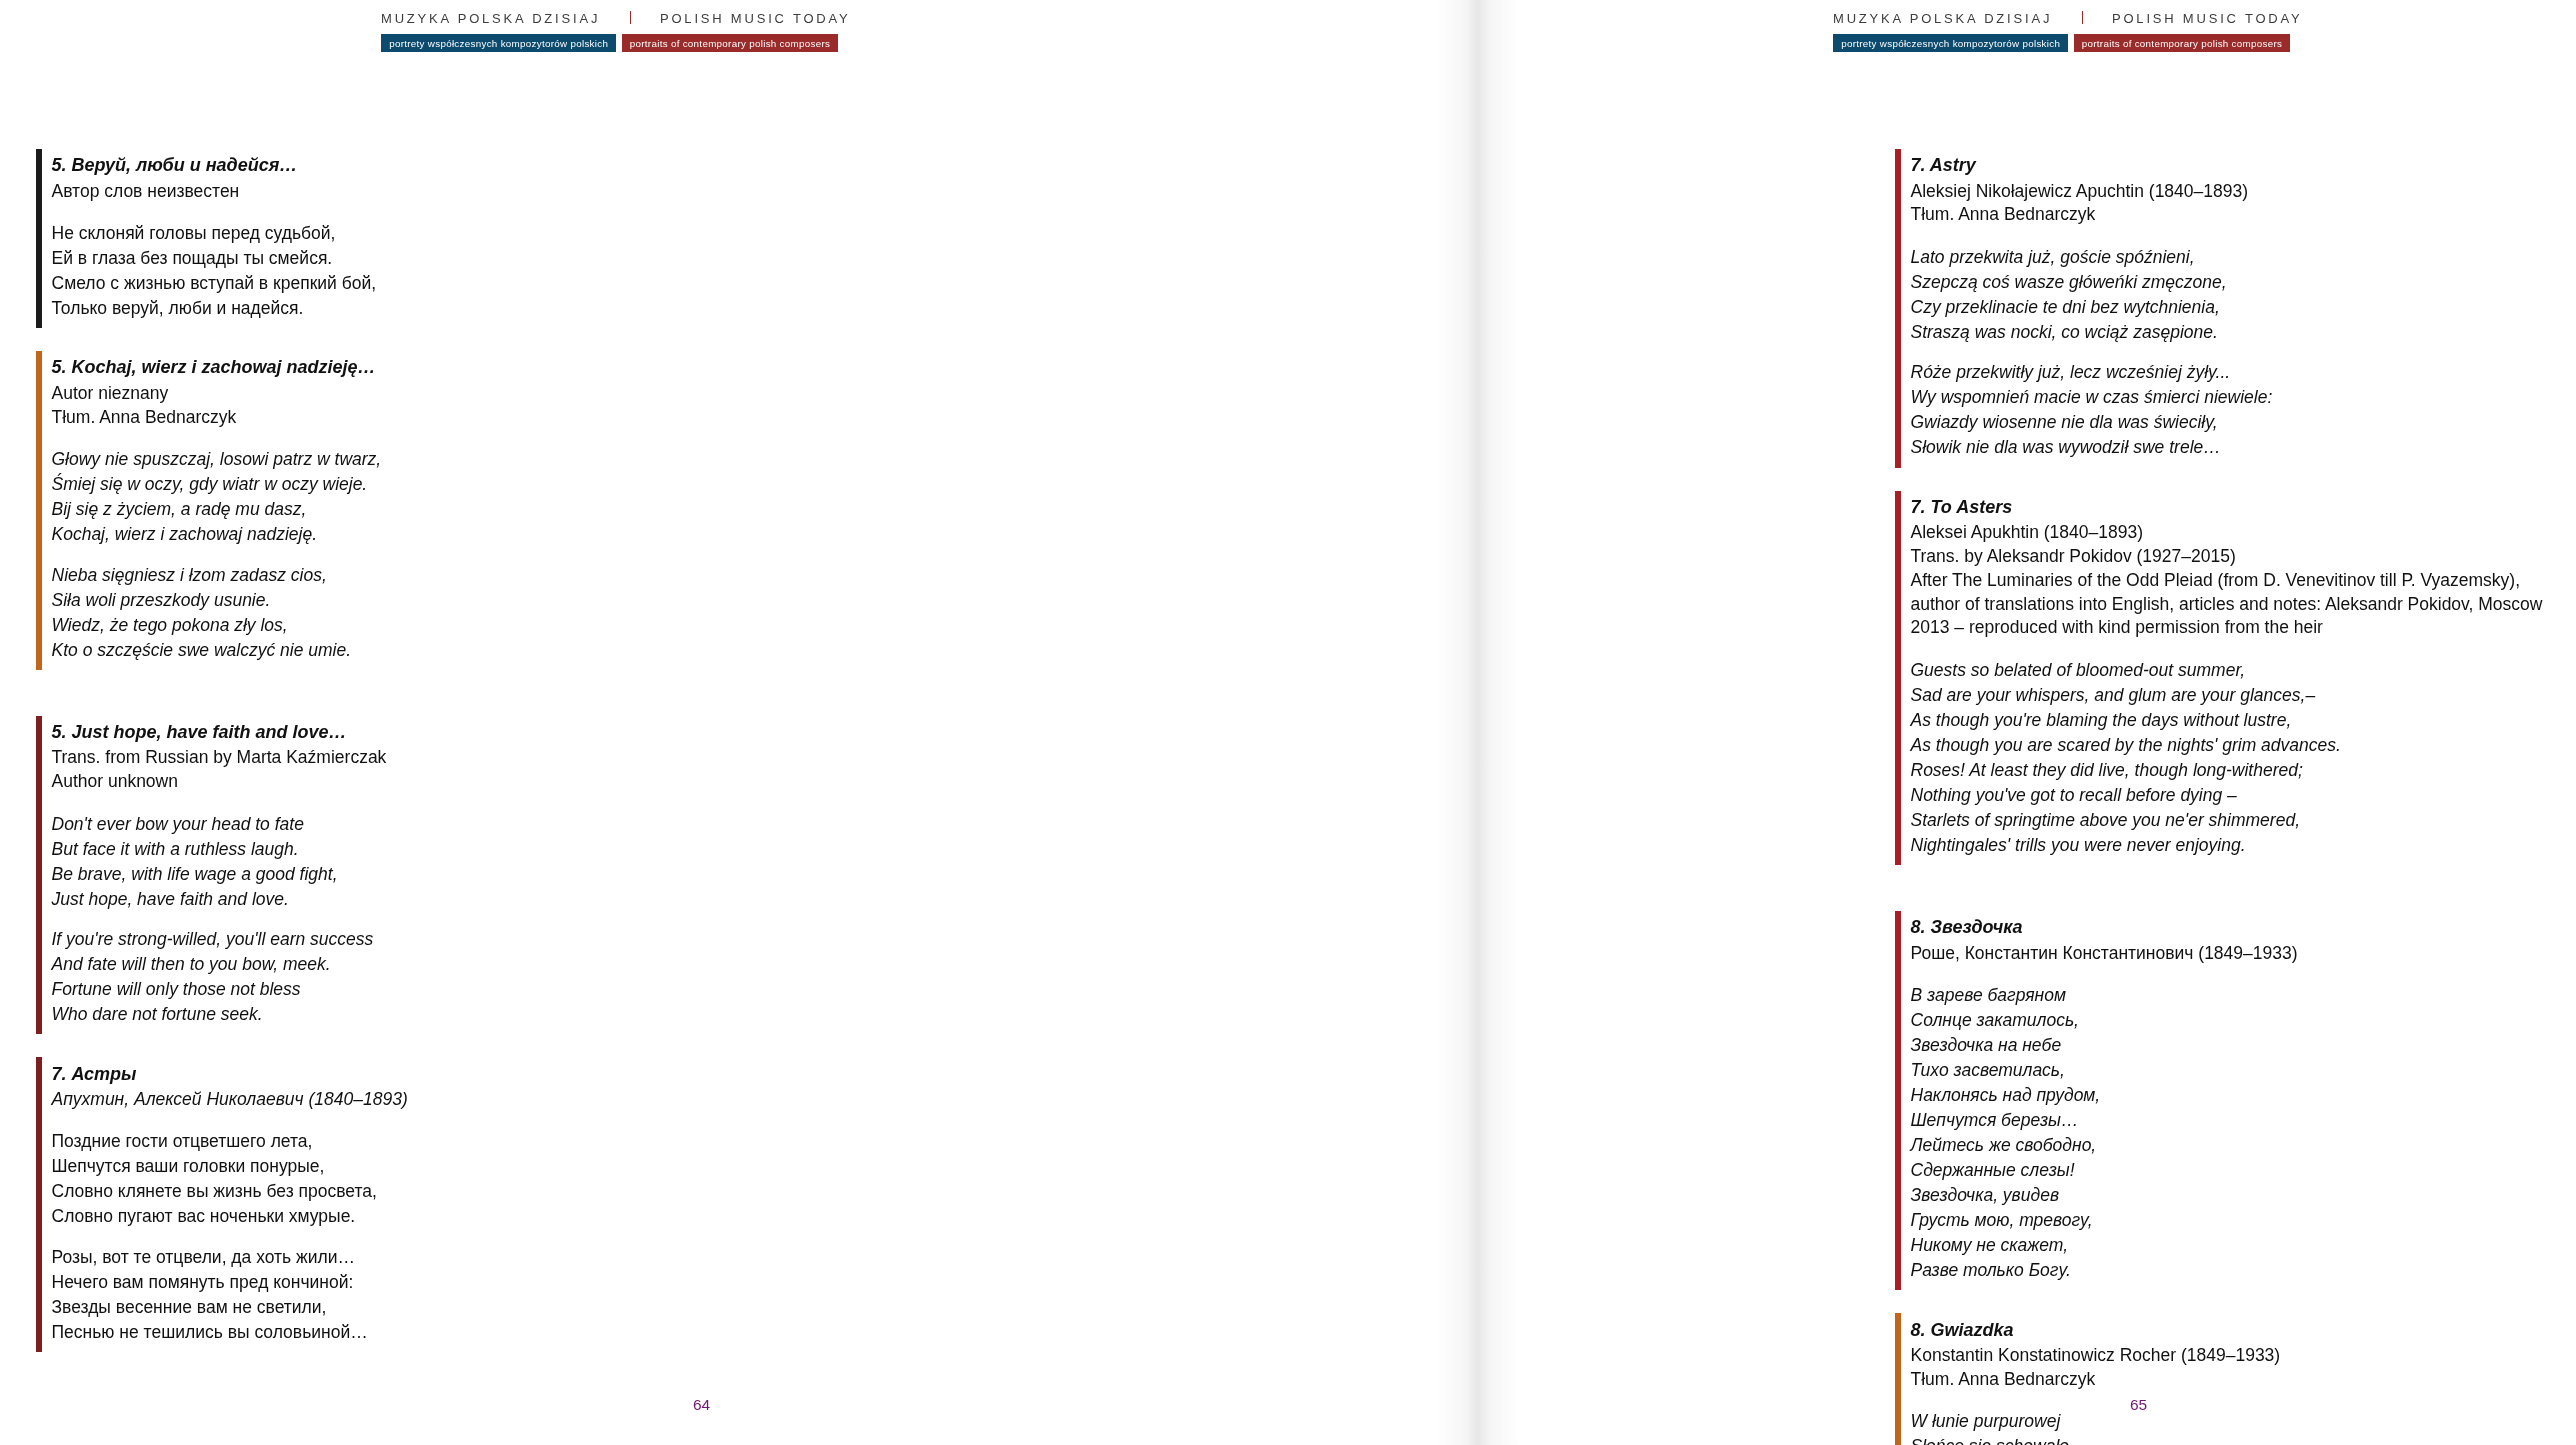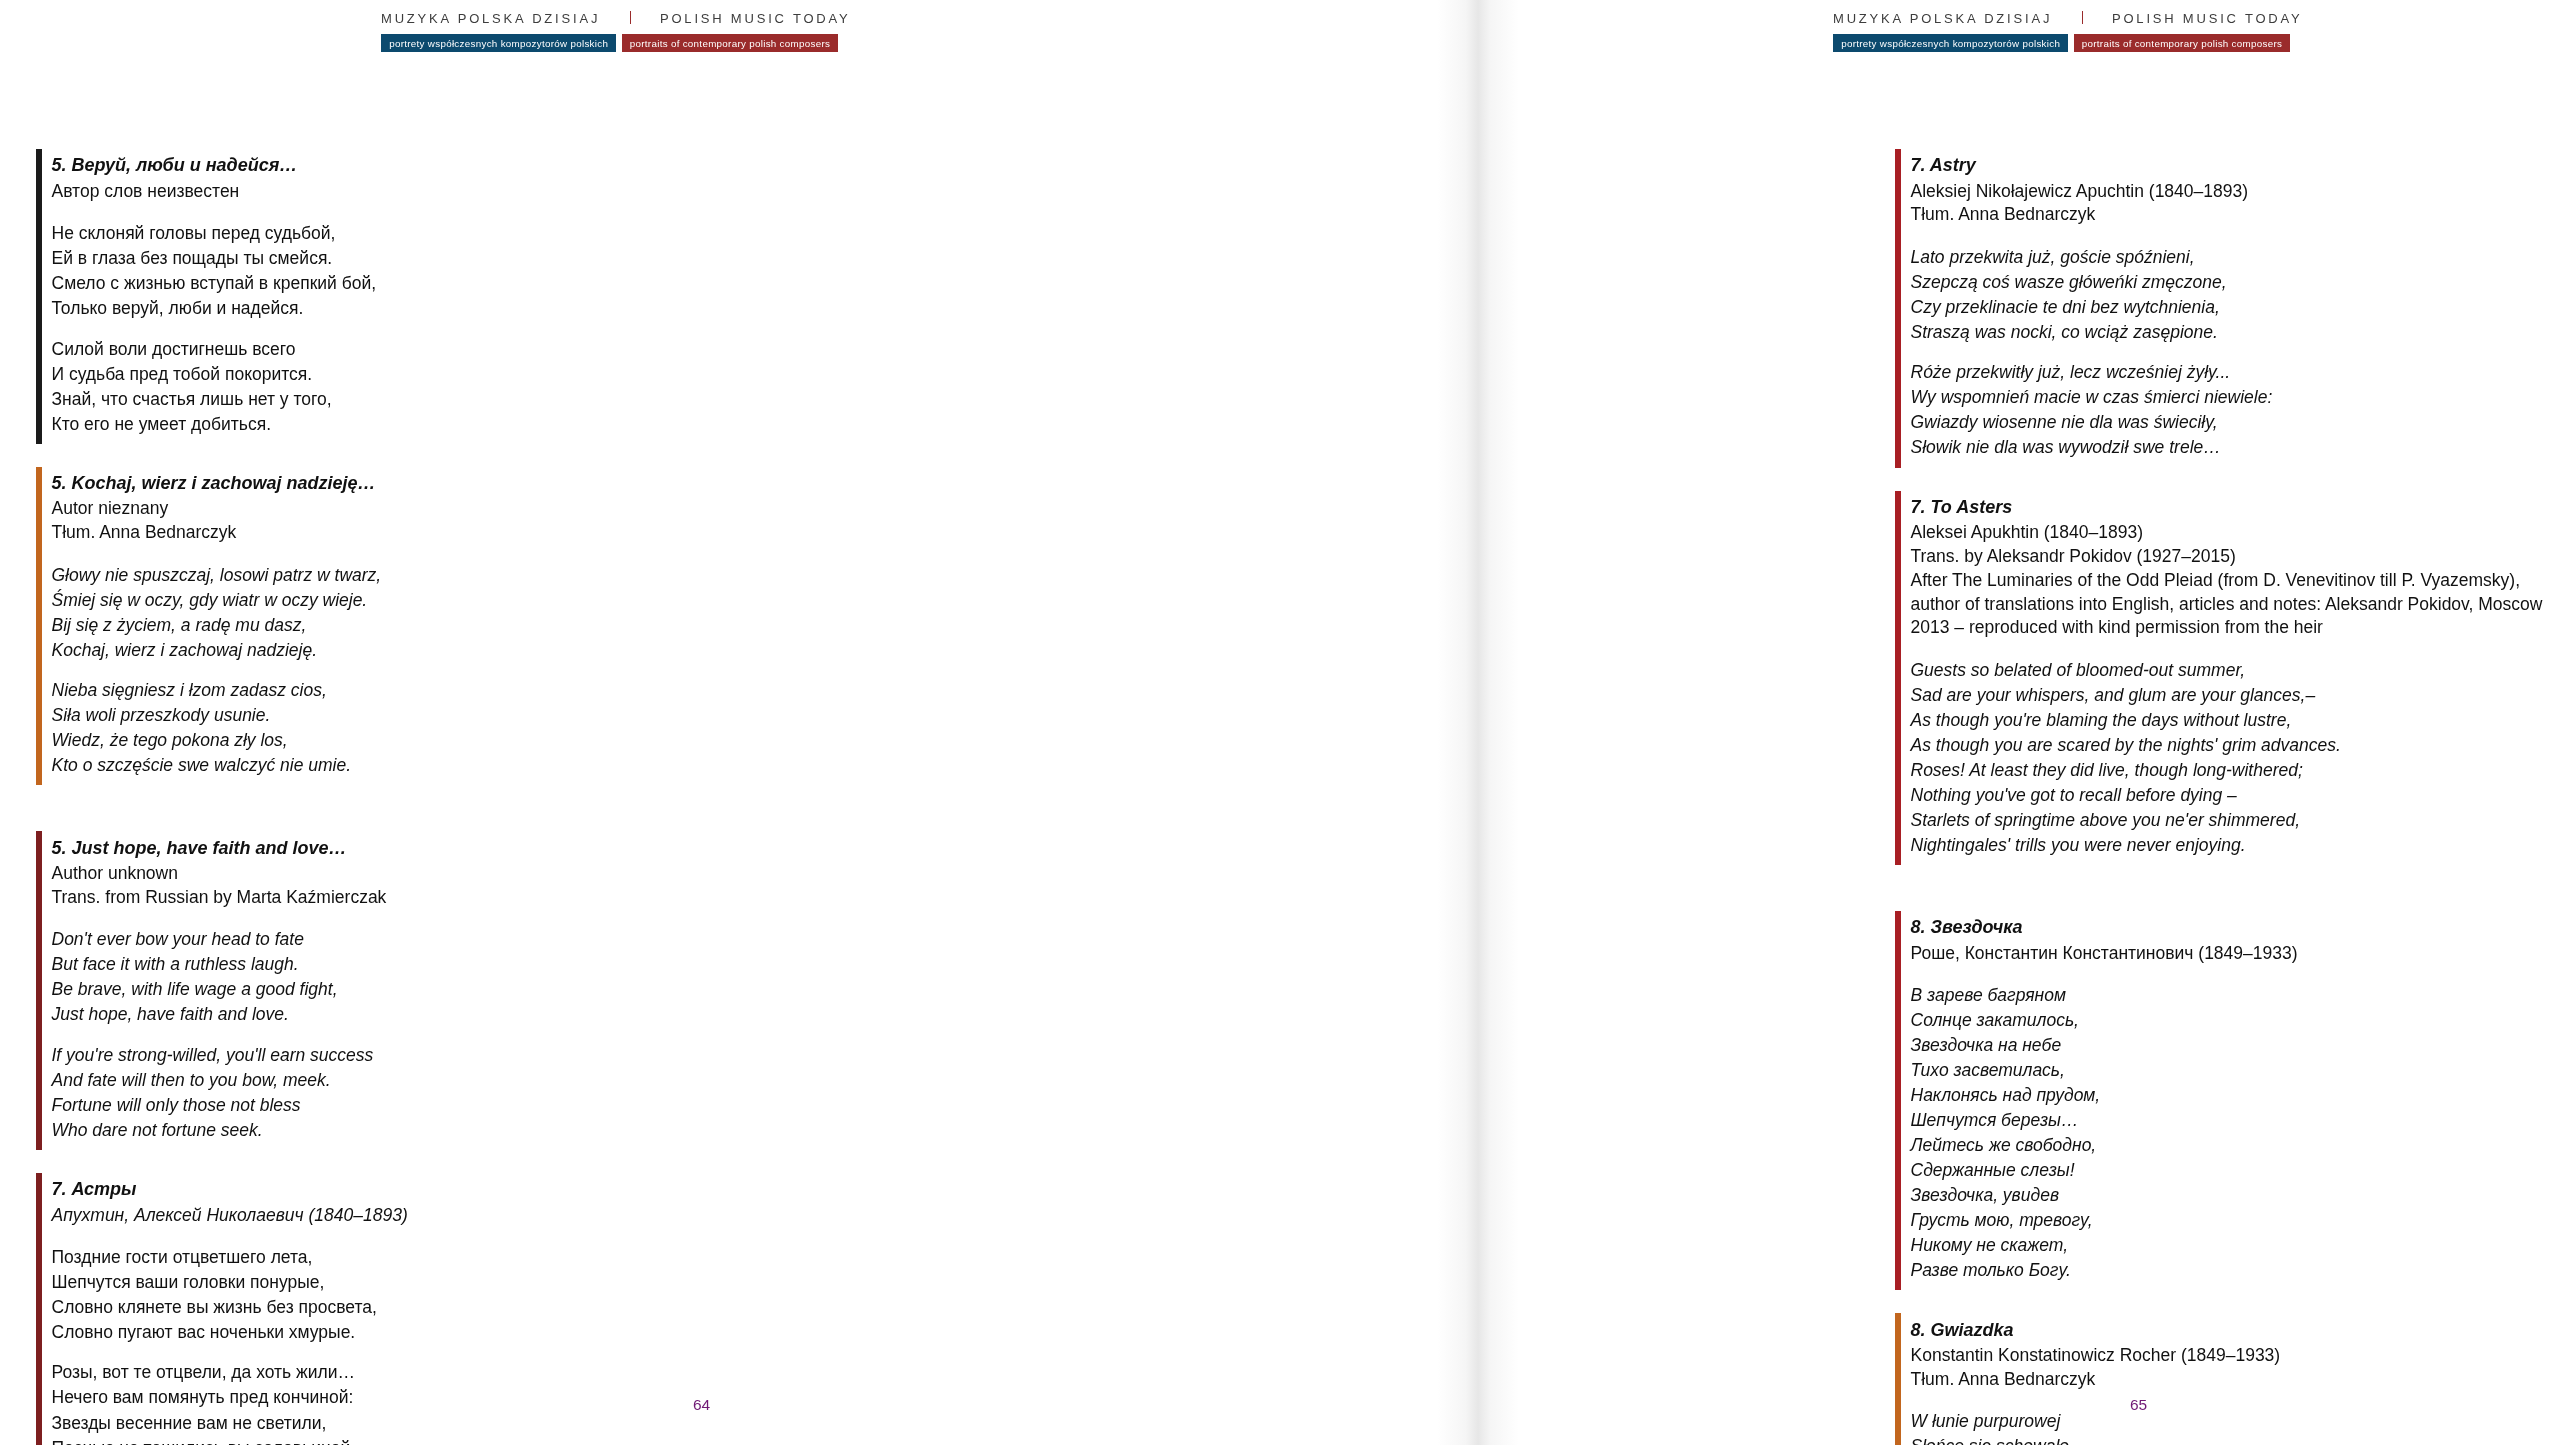--- a/index.html
+++ b/index.html
@@ -188,24 +188,20 @@
       <div class="col">
           <div class="block bar-dark">
             <div class="blk-title">5. Веруй, люби и надейся…</div>
             <div class="meta-wrap">
               <div class="blk-meta">Автор слов неизвестен</div>
             </div>
             <div class="stanza first">Не склоняй головы перед судьбой,
 Ей в глаза без пощады ты смейся.
 Смело с жизнью вступай в крепкий бой,
 Только веруй, люби и надейся.</div>
-            <div class="stanza">Силой воли достигнешь всего
-И судьба пред тобой покорится.
-Знай, что счастья лишь нет у того,
-Кто его не умеет добиться.</div>
           </div>
           <div class="block bar-orange">
             <div class="blk-title">5. Kochaj, wierz i zachowaj nadzieję…</div>
             <div class="meta-wrap">
               <div class="blk-meta">Autor nieznany</div>
               <div class="blk-meta">Tłum. Anna Bednarczyk</div>
             </div>
             <div class="stanza italic first">Głowy nie spuszczaj, losowi patrz w twarz,
 Śmiej się w oczy, gdy wiatr w oczy wieje.
 Bij się z życiem, a radę mu dasz,
@@ -213,22 +209,22 @@
             <div class="stanza italic">Nieba sięgniesz i łzom zadasz cios,
 Siła woli przeszkody usunie.
 Wiedz, że tego pokona zły los,
 Kto o szczęście swe walczyć nie umie.</div>
           </div>
         </div>
       <div class="col">
           <div class="block bar-maroon">
             <div class="blk-title">5. Just hope, have faith and love…</div>
             <div class="meta-wrap">
+              <div class="blk-meta">Trans. from Russian by Marta Kaźmierczak</div>
               <div class="blk-meta">Author unknown</div>
-              <div class="blk-meta">Trans. from Russian by Marta Kaźmierczak</div>
             </div>
             <div class="stanza italic first">Don't ever bow your head to fate
 But face it with a ruthless laugh.
 Be brave, with life wage a good fight,
 Just hope, have faith and love.</div>
             <div class="stanza italic">If you're strong-willed, you'll earn success
 And fate will then to you bow, meek.
 Fortune will only those not bless
 Who dare not fortune seek.</div>
           </div>

